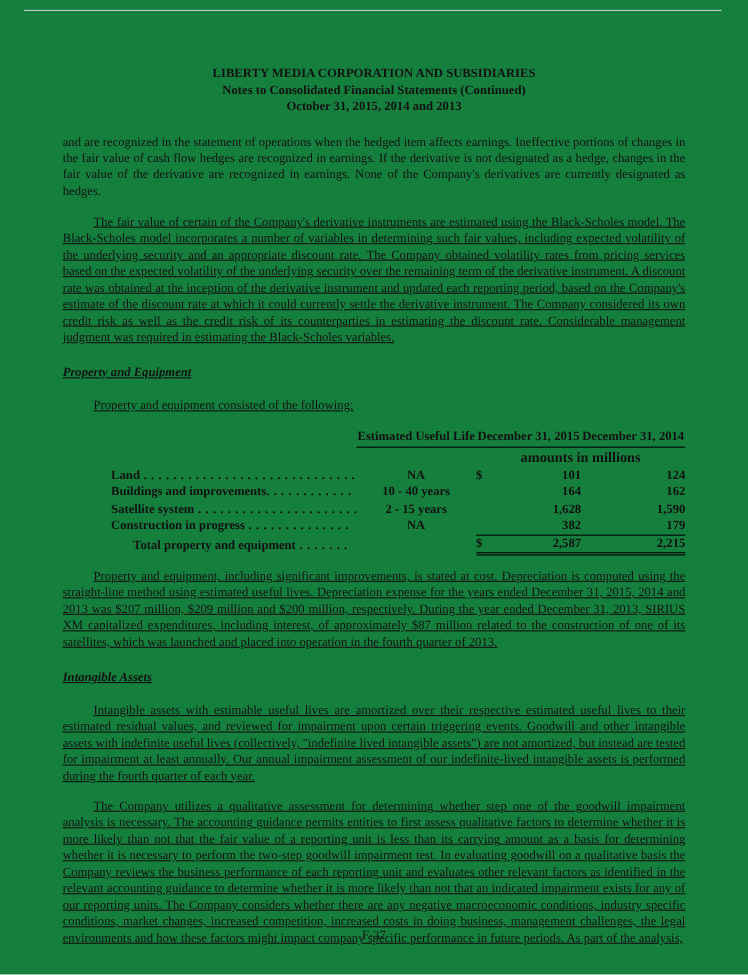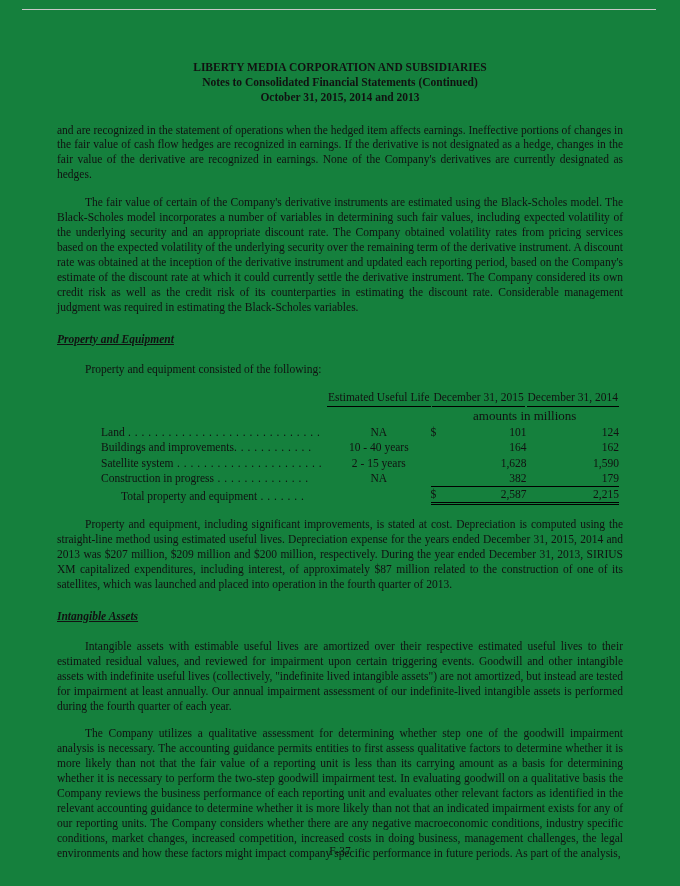--- a/index.html
+++ b/index.html
@@ -31,38 +31,38 @@
     text-align: center;
     font-weight: bold;
     line-height: 1.32;
     margin-bottom: 17px;
   }
   .doc-header div { white-space: nowrap; }
   p.body {
     text-align: justify;
     margin: 0 0 13px 0;
   }
-  p.indent { text-indent: 28px; }
+  p.indent { text-indent: 28px; text-decoration: underline; }
   .section-heading {
     font-weight: bold;
     font-style: italic;
     margin: 17px 0 15px 0;
     text-decoration: underline;
   }
   
   table.fin {
     border-collapse: collapse;
     margin: 4px 0 12px 44px;
     font-size: 11.5px;
     line-height: 1.25;
   }
   table.fin td, table.fin th {
     padding: 0.5px 0;
     vertical-align: bottom;
-    font-weight: normal;
+    font-weight: bold;
   }
   .col-label  { width: 206px; max-width: 206px; white-space: nowrap; overflow: hidden; text-align: left; }
   .col-life   { width: 102px; text-align: center; }
   .col-v2015  { width: 96px; }
   .col-v2014  { width: 84px; }
   th.hdr { font-weight: bold; text-align: center; white-space: nowrap; }
   th.hdr .u {
     display: inline-block;
     border-bottom: 1px solid #000;
     padding: 0 1px 1px 1px;

